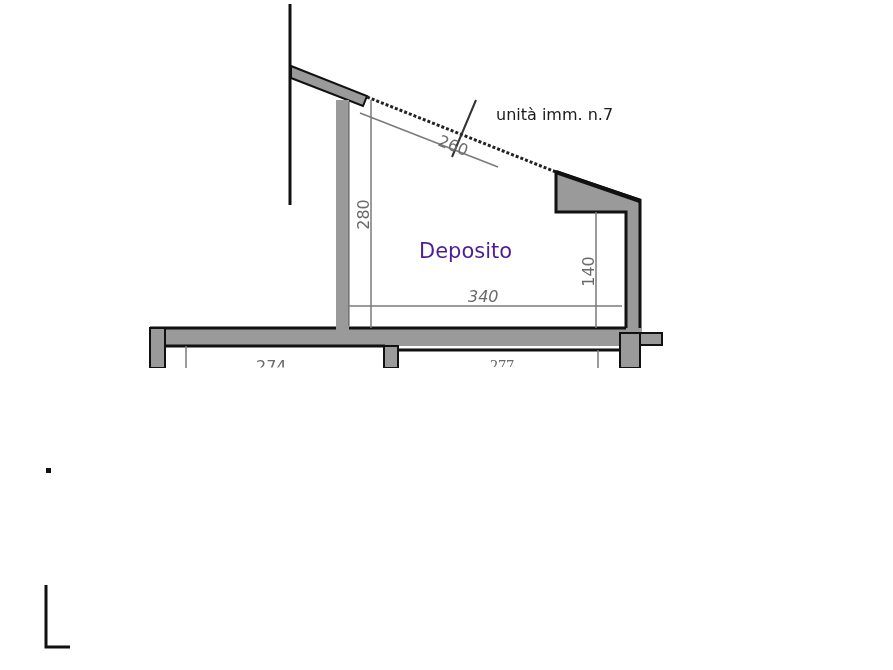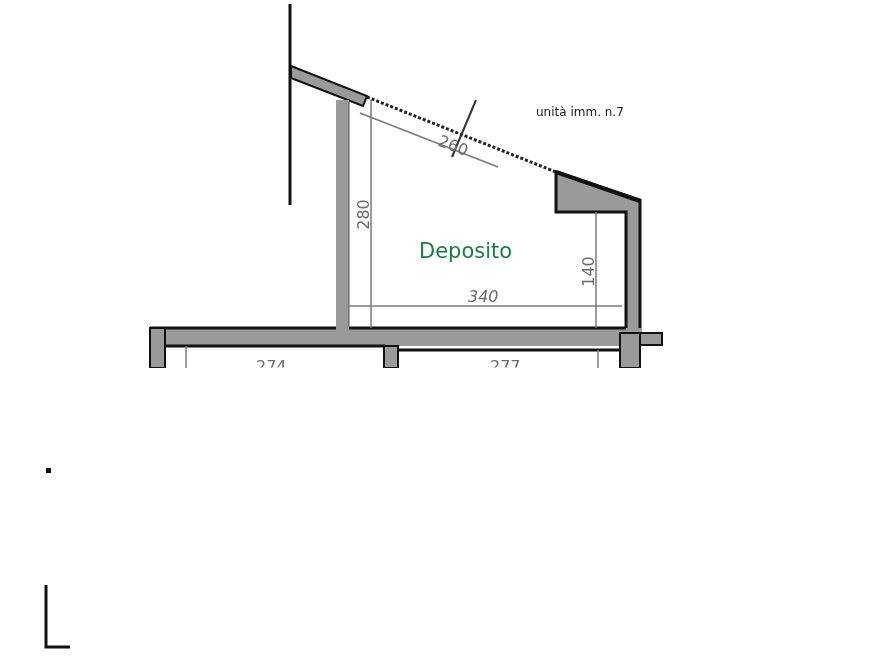--- a/index.html
+++ b/index.html
@@ -1,19 +1,19 @@
 <!DOCTYPE html>
 <html><head>
   <meta charset="utf-8">
   <style>
     html, body { margin: 0; padding: 0; background: #ffffff; }
     body { width: 893px; height: 670px; position: relative; overflow: hidden; font-family: "DejaVu Sans", sans-serif; }
     #plan { position: absolute; left: 0; top: 0; width: 893px; height: 670px; }
-    .room-label { position: absolute; font-family: "DejaVu Sans", sans-serif; font-size: 21px; color: #15803d; }
-    .unit-label { position: absolute; font-family: "DejaVu Sans", sans-serif; font-size: 12px; color: #1a1a1a; margin-left: 40px; }
+    .room-label { position: absolute; font-family: "DejaVu Sans", sans-serif; font-size: 21px; color: #4c1d95; }
+    .unit-label { position: absolute; font-family: "DejaVu Sans", sans-serif; font-size: 16px; color: #1a1a1a; }
     .dim { position: absolute; font-family: "DejaVu Sans", sans-serif; font-size: 16px; color: #6a6a6a; white-space: nowrap; }
     .vert { transform: rotate(-90deg); transform-origin: center center; }
   </style>
 </head>
 <body>
 
 <svg id="plan" viewBox="0 0 893 670" xmlns="http://www.w3.org/2000/svg">
 
   <line x1="290" y1="4" x2="290" y2="205" stroke="#111" stroke-width="3"></line>
 
@@ -61,19 +61,19 @@
 </svg>
 
 <div class="unit-label" style="left:496px; top:105px;">unità imm. n.7</div>
 <div class="room-label" style="left:419px; top:239px;">Deposito</div>
 
 <div class="dim" style="left:438px; top:136px; transform: rotate(22deg);">260</div>
 <div class="dim vert" style="left:348px; top:205px;">280</div>
 <div class="dim vert" style="left:573px; top:262px;">140</div>
 <div class="dim" style="left:468px; top:287px;font-style:italic;">340</div>
 <div class="dim" style="left:256px; top:357px; clip-path: inset(0 0 45% 0);">274</div>
-<div class="dim" style="left:490px; top:357px; clip-path: inset(0 0 45% 0);">277</div>
+<div class="dim" style="left:490px; top:357px; clip-path: inset(0 0 45% 0); font-family: Liberation Serif, serif;">277</div>
 
 <div style="position:absolute; left:0; top:368px; width:893px; height:302px; background:#fff;"></div>
 <svg style="position:absolute; left:0; top:0; width:893px; height:670px; pointer-events:none;" viewBox="0 0 893 670">
   <rect x="46" y="468" width="5" height="5" fill="#111"></rect>
   <polyline points="46,585 46,647 70,647" fill="none" stroke="#111" stroke-width="3"></polyline>
 </svg>
 
 </body></html>

